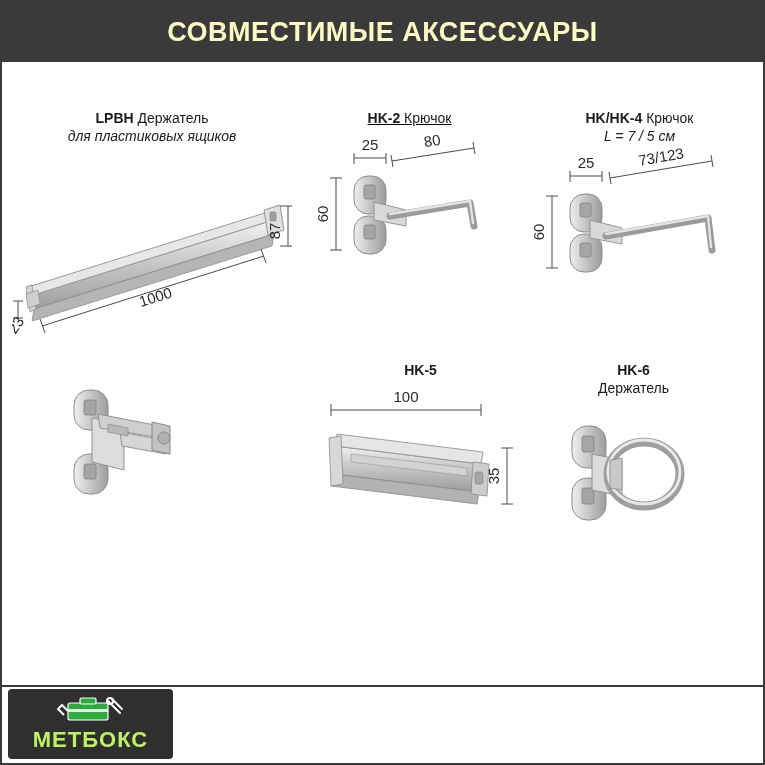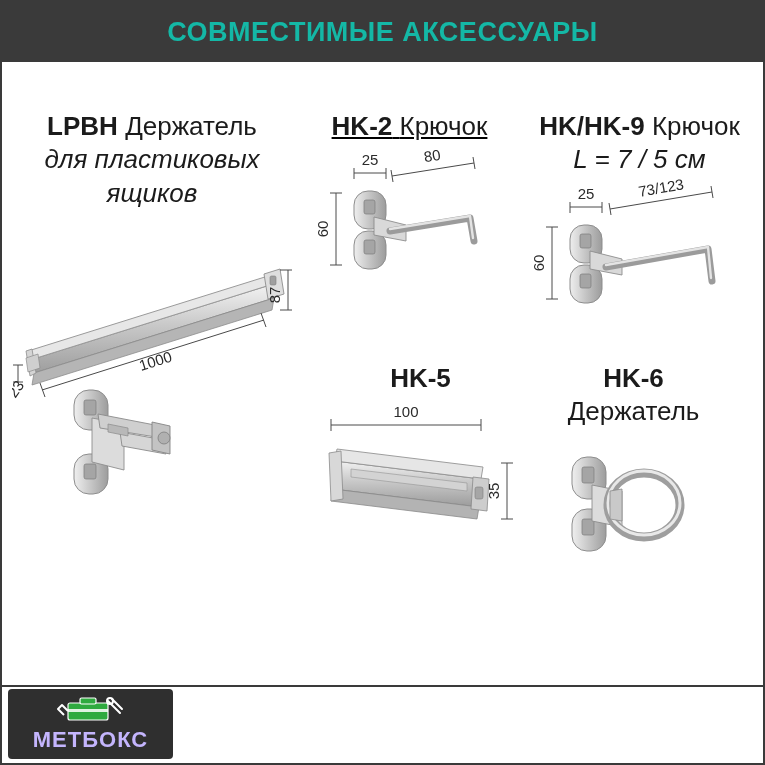--- a/index.html
+++ b/index.html
@@ -28,41 +28,41 @@
     left: 0;
     top: 0;
     width: 100%;
     height: 60px;
     background: #3a3a3a;
     display: flex;
     align-items: center;
     justify-content: center;
   }
   .header-title {
-    color: #14b8a6;
+    color: #fef9c3;
     font-size: 27px;
     font-weight: bold;
     letter-spacing: 0.5px;
     text-align: center;
   }
   
   .content {
     position: absolute;
     left: 0;
     top: 60px;
     width: 765px;
     height: 625px;
   }
   .cell {
     position: absolute;
     box-sizing: border-box;
   }
   .caption {
     text-align: center;
-    font-size: 26px;
+    font-size: 14px;
     color: #1b1b1b;
     line-height: 1.28;
   }
   .caption .code {
     font-weight: bold;
   }
   .caption .dim {
     display: block;
     font-style: italic;
   }
@@ -88,21 +88,21 @@
     background: #2f2f2f;
     border-radius: 4px;
     overflow: hidden;
   }
   .logo-text {
     position: absolute;
     left: 0;
     right: 0;
     bottom: 6px;
     text-align: center;
-    color: #c4b5fd;
+    color: #bef264;
     font-size: 22px;
     font-weight: bold;
     letter-spacing: 1px;
   }
   .logo-icon {
     position: absolute;
     left: 50%;
     top: 6px;
     transform: translateX(-50%);
     width: 70px;
@@ -225,21 +225,21 @@
           </g>
           <text x="68" y="22" text-anchor="middle" font-family="Liberation Sans, sans-serif" font-size="15" fill="#2b2b2b">25</text>
           <text x="131" y="18" transform="rotate(-9 131 18)" text-anchor="middle" font-family="Liberation Sans, sans-serif" font-size="15" fill="#2b2b2b">80</text>
           <text x="26" y="86" transform="rotate(-90 26 86)" text-anchor="middle" font-family="Liberation Sans, sans-serif" font-size="15" fill="#2b2b2b">60</text>
         </svg>
       </div>
     </div>
 
     <div class="cell" style="left:520px; top:48px; width:235px;">
       <div class="caption">
-        <span class="code">HK/HK-9</span>
+        <span class="code">HK/HK-4</span>
         <span>Крючок</span>
         <span class="dim">L = 7 / 5 см</span>
       </div>
       <div class="figure" style="height:200px;">
         <svg width="235" height="200" viewBox="0 0 235 200">
           <defs>
             <linearGradient id="metal3" x1="0" y1="0" x2="1" y2="0">
               <stop offset="0%" stop-color="#eeeeee"></stop>
               <stop offset="50%" stop-color="#c4c4c4"></stop>
               <stop offset="100%" stop-color="#9c9c9c"></stop>

